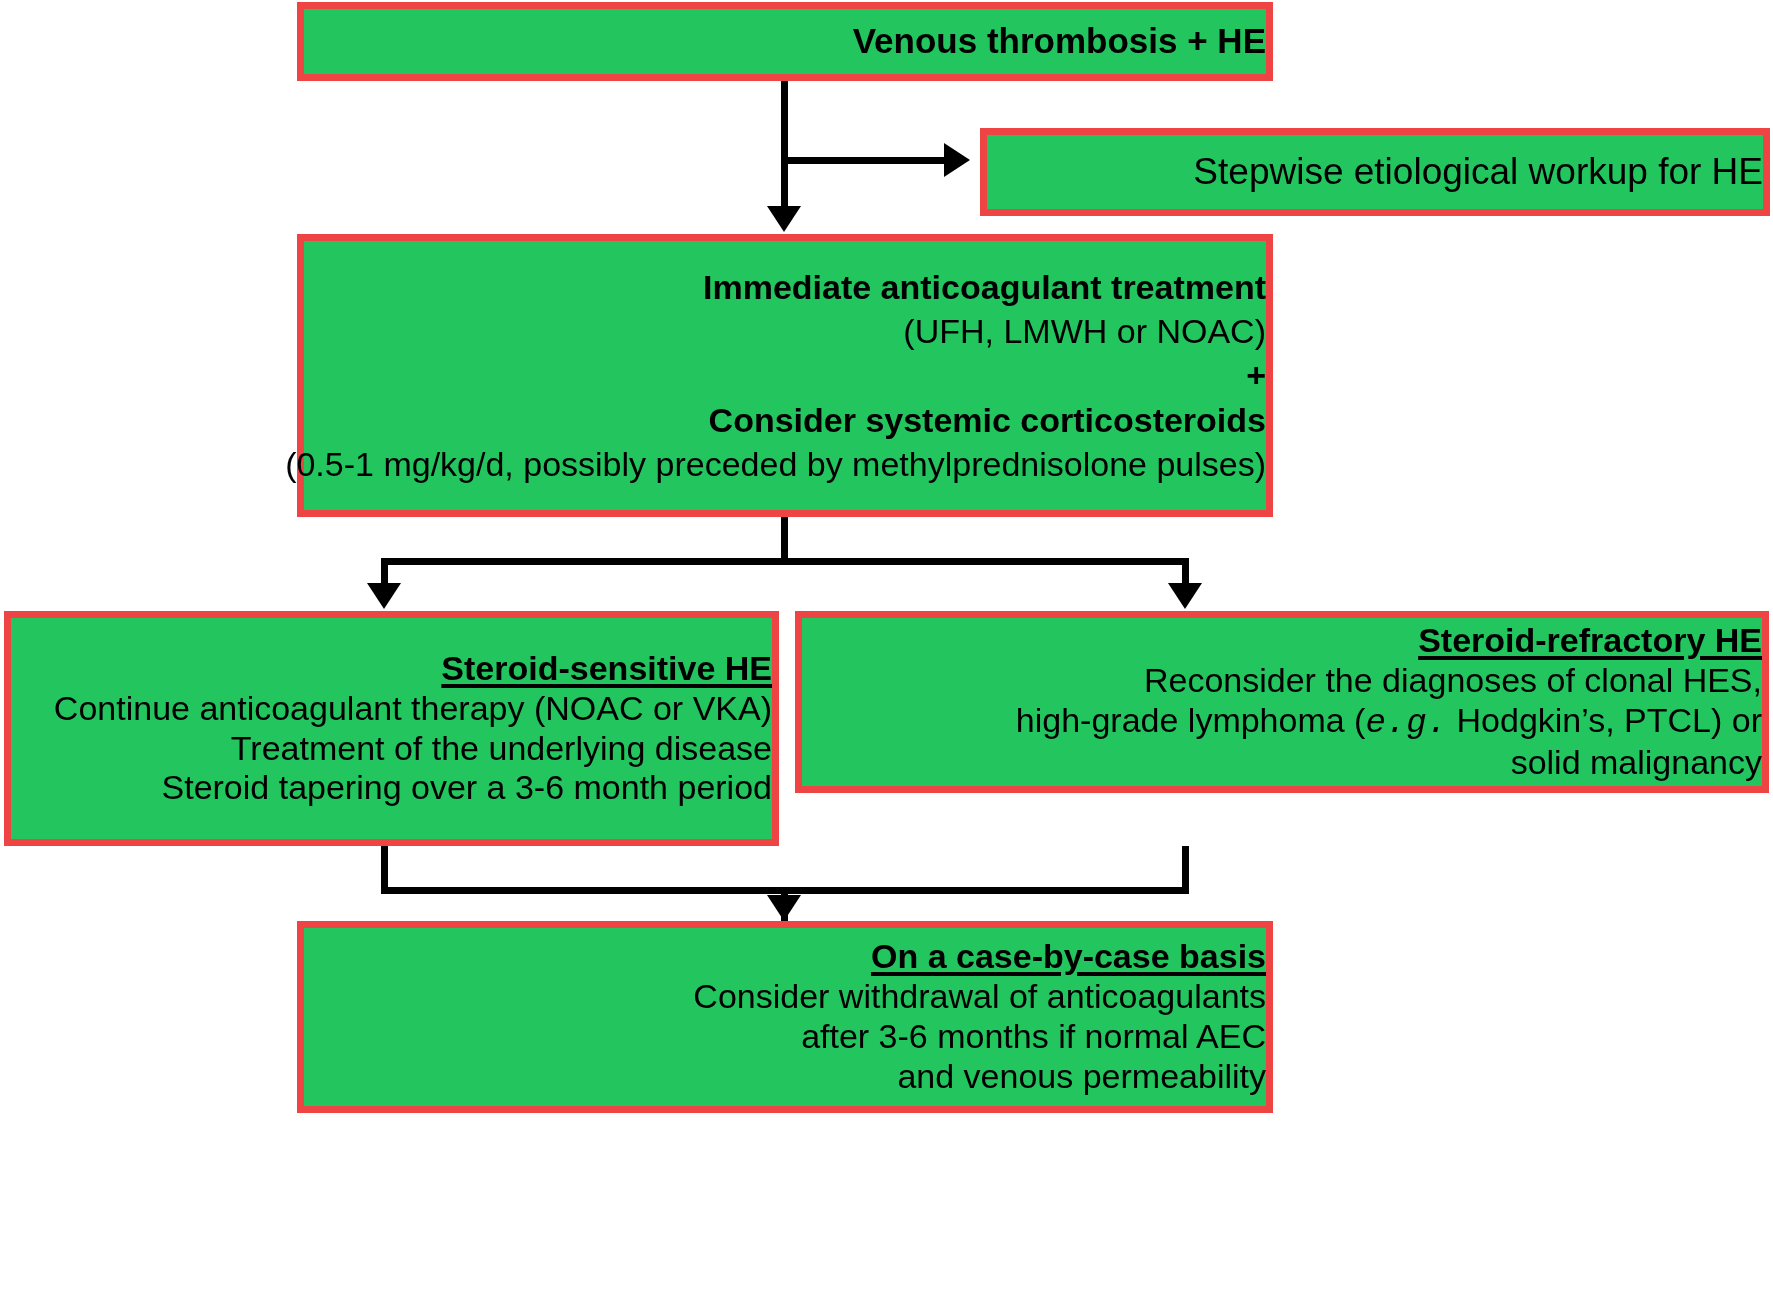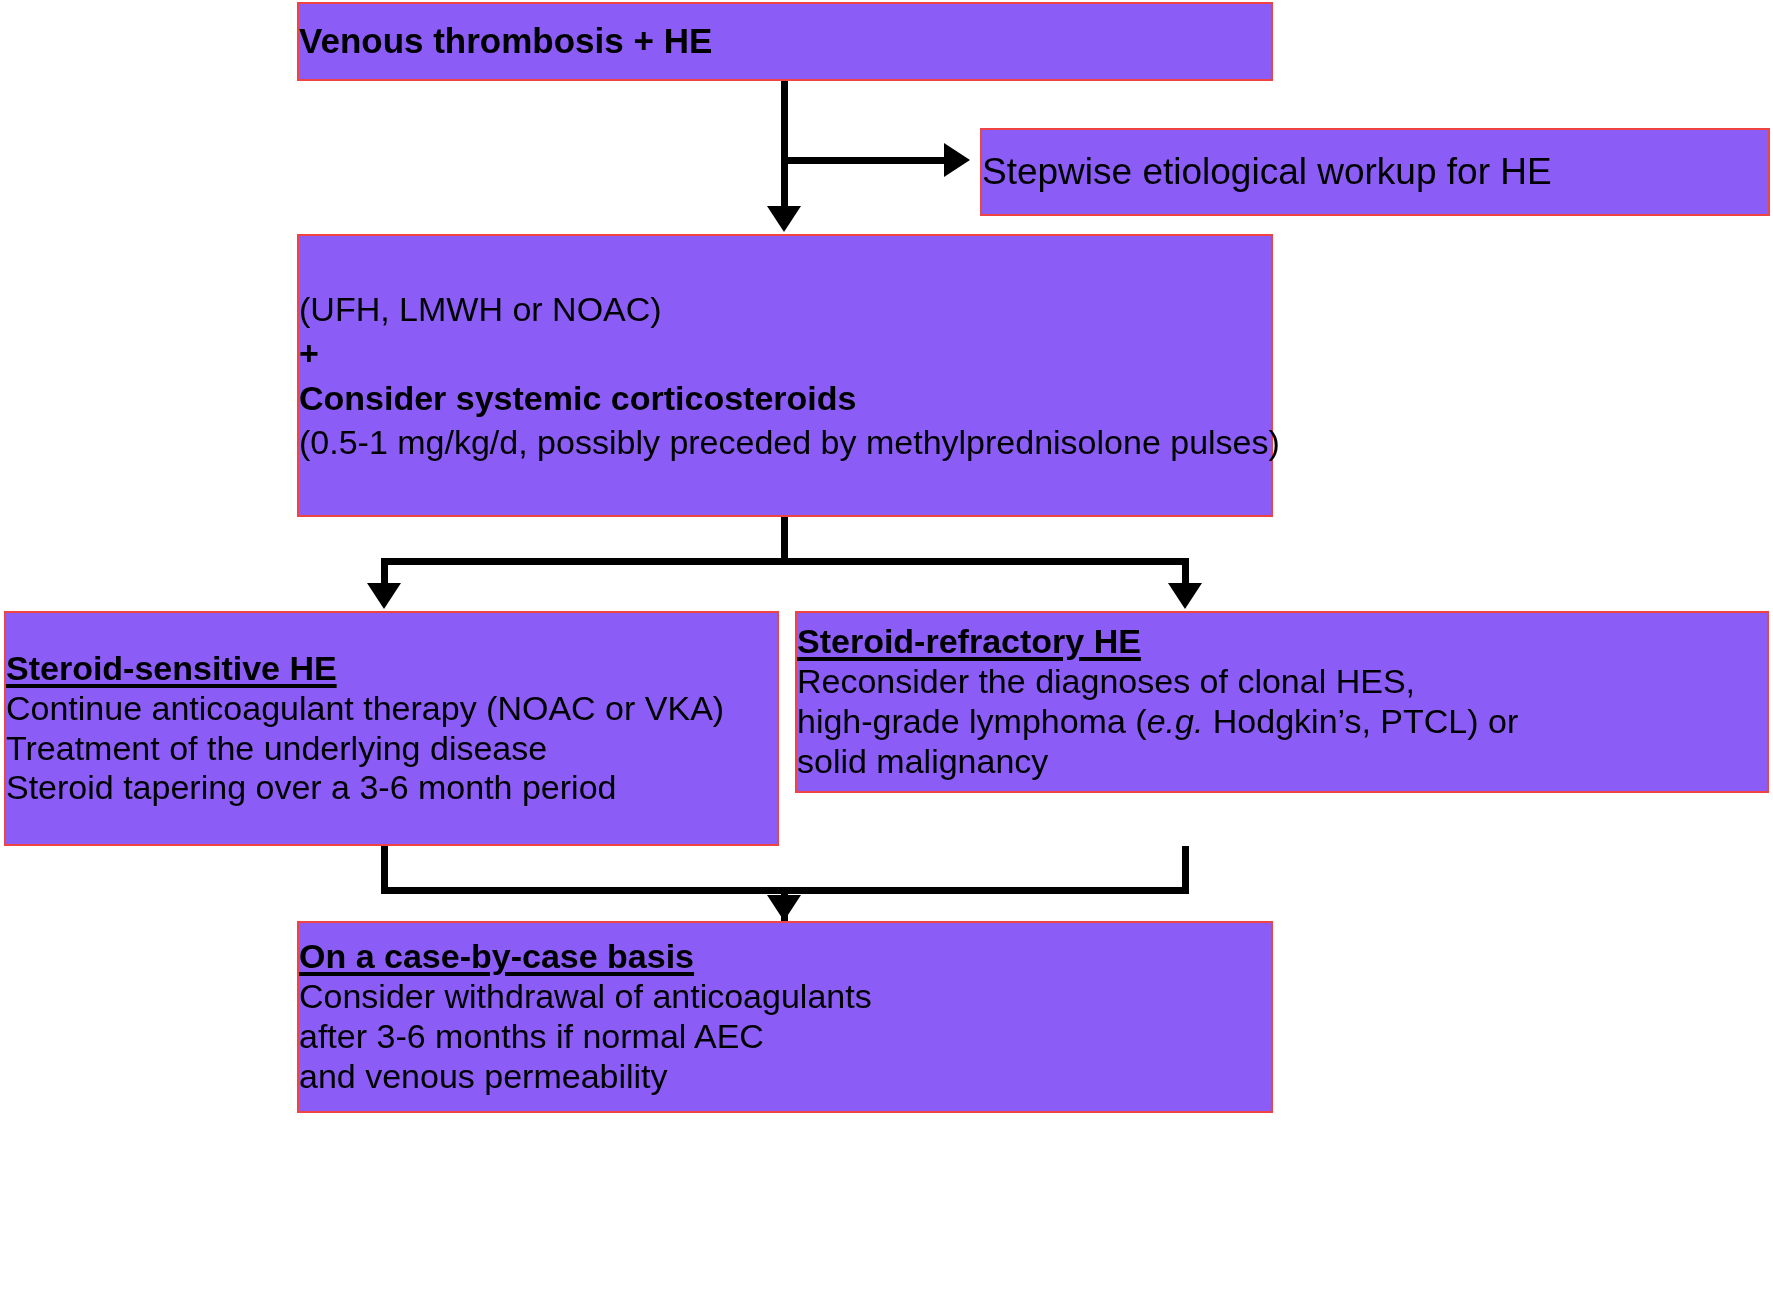--- a/index.html
+++ b/index.html
@@ -13,25 +13,25 @@
     width: 1773px;
     height: 1316px;
     background: #ffffff;
     font-family: "Liberation Sans", sans-serif;
     color: #000000;
     overflow: hidden;
   }
   .box {
     position: absolute;
     box-sizing: border-box;
-    border: 2px solid #ef4444;
-    background: #8b5cf6;
+    border: 7px solid #ef4444;
+    background: #22c55e;
     display: flex;
     flex-direction: column;
-    align-items: flex-start;
+    align-items: flex-end;
     justify-content: center;
     text-align: center;
     z-index: 4;
   }
   .line {
     position: absolute;
     background: #000000;
     z-index: 2;
   }
   .arrowhead {
@@ -61,20 +61,21 @@
     font-weight: bold;
   }
   .uline {
     font-weight: bold;
     text-decoration: underline;
     text-underline-offset: 4px;
     text-decoration-thickness: 4px;
   }
   .it {
     font-style: italic;
+    font-family: Liberation Mono, monospace;
   }
 
   
   #box-top {
     left: 297px; top: 2px; width: 976px; height: 79px;
     font-size: 35px;
   }
   #box-workup {
     left: 980px; top: 128px; width: 790px; height: 88px;
     font-size: 37px;
@@ -125,20 +126,21 @@
 
   <div class="box" id="box-top">
     <span class="ln bold">Venous thrombosis + HE</span>
   </div>
 
   <div class="box" id="box-workup">
     <span class="ln">Stepwise etiological workup for HE</span>
   </div>
 
   <div class="box" id="box-treatment">
+    <span class="ln bold">Immediate anticoagulant treatment</span>
     <span class="ln">(UFH, LMWH or NOAC)</span>
     <span class="ln bold">+</span>
     <span class="ln bold">Consider systemic corticosteroids</span>
     <span class="ln">(0.5-1 mg/kg/d, possibly preceded by methylprednisolone pulses)</span>
   </div>
 
   <div class="box" id="box-sensitive">
     <span class="ln uline">Steroid-sensitive HE</span>
     <span class="ln">Continue anticoagulant therapy (NOAC or VKA)</span>
     <span class="ln">Treatment of the underlying disease</span>

